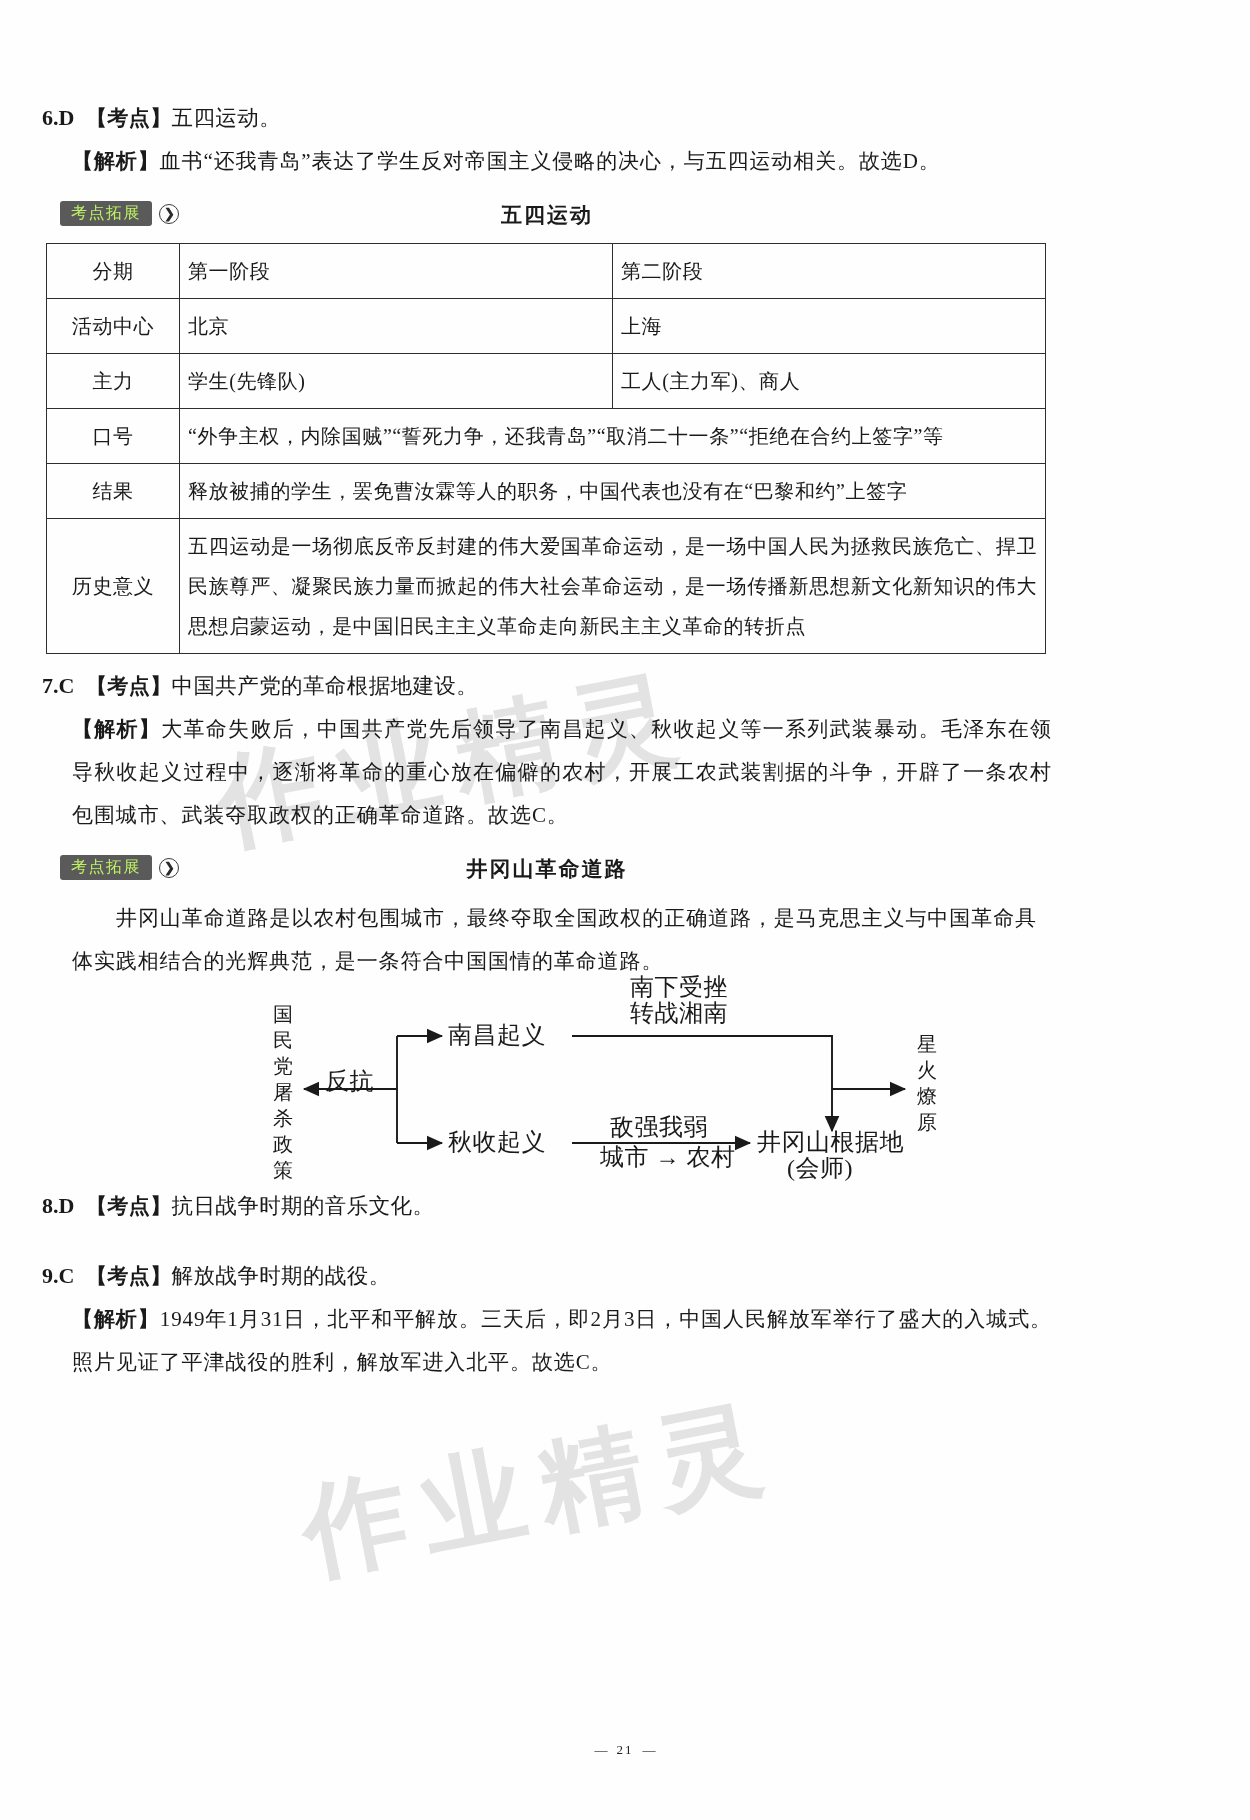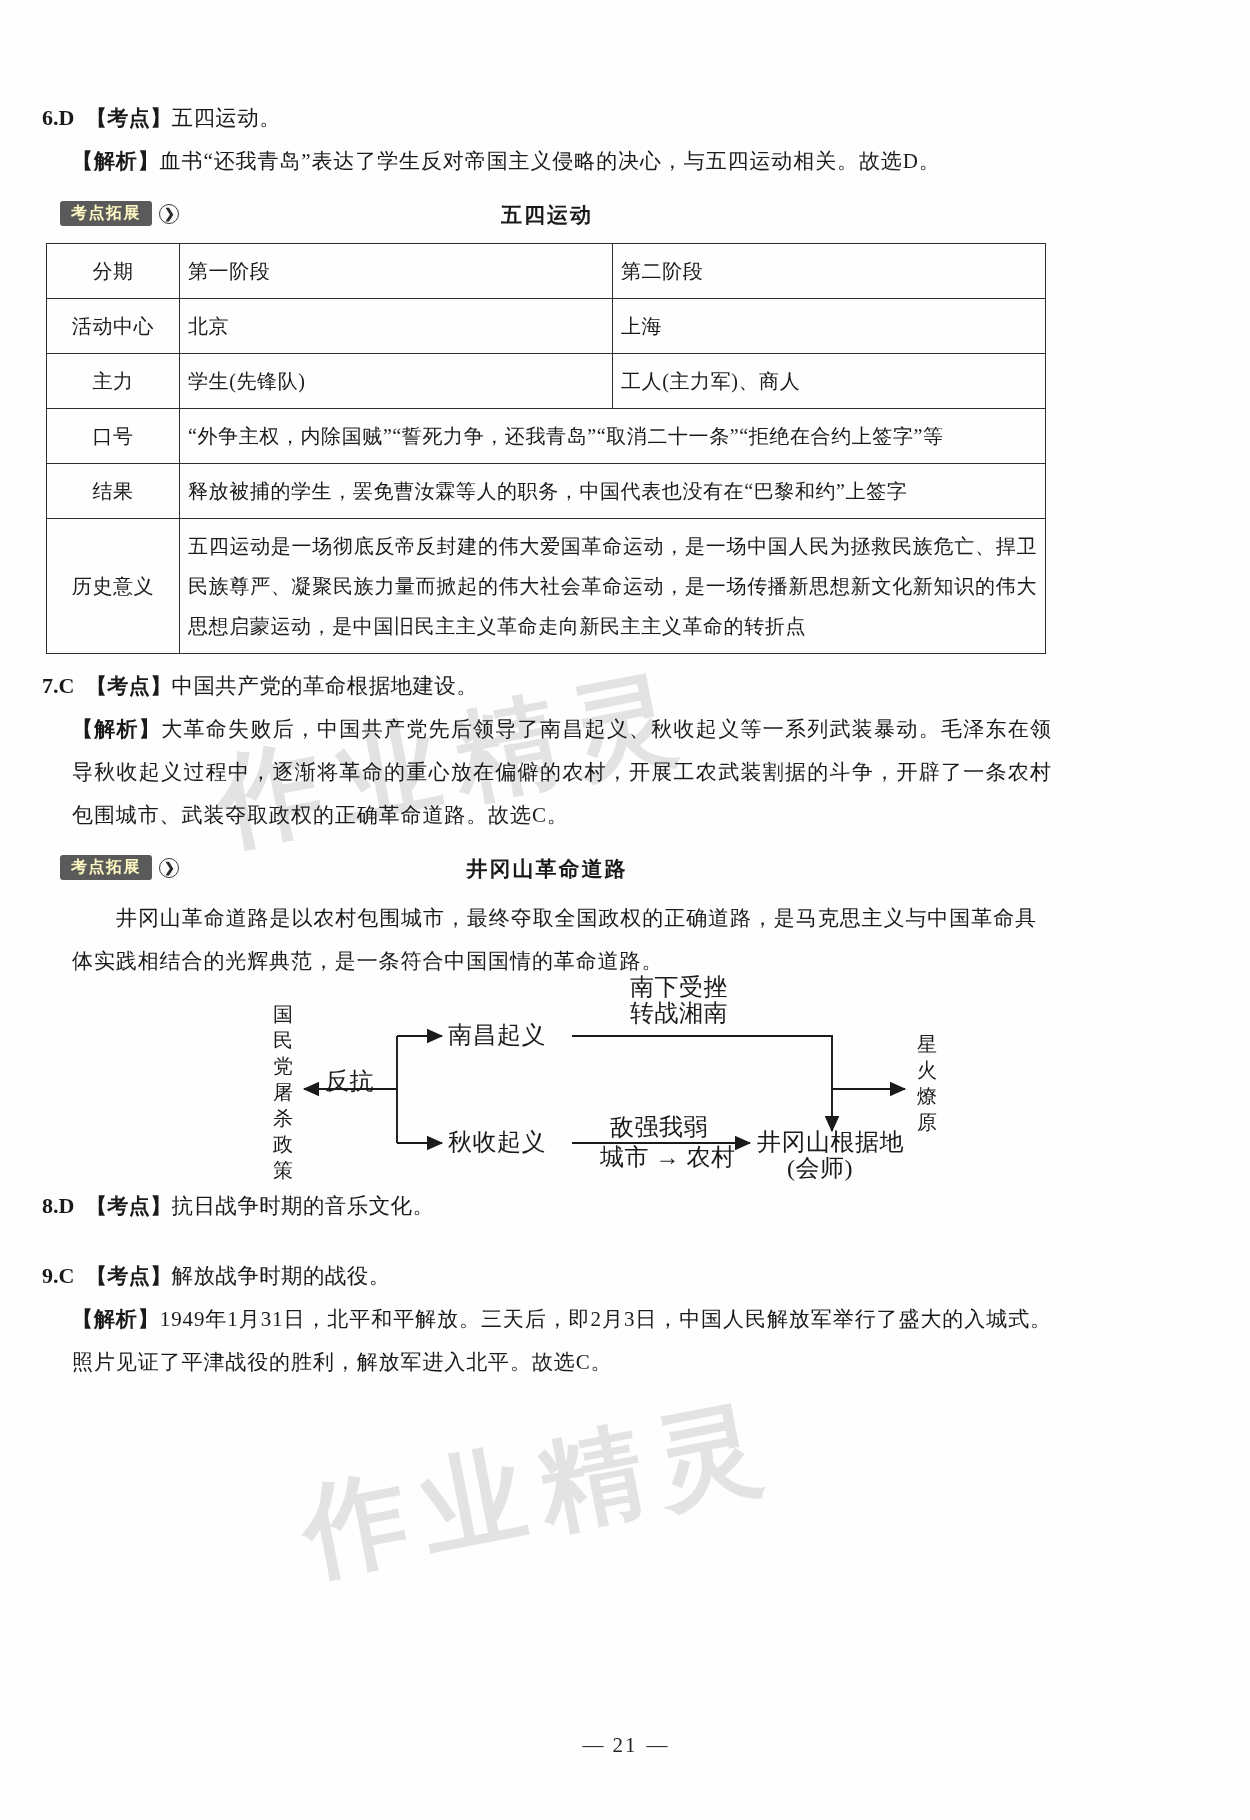--- a/index.html
+++ b/index.html
@@ -61,23 +61,23 @@
   .badge-wrap {
     position: absolute;
     left: 18px;
     top: 4px;
     display: flex;
     align-items: center;
     gap: 7px;
   }
   .badge {
     background: #5a5a5a;
-    color: #fef9c3;
-    font-family: "Liberation Sans", sans-serif;
-    font-weight: bold;
+    color: #bef264;
+    font-family: "Liberation Sans", sans-serif;
+    font-weight: normal;
     font-size: 16px;
     letter-spacing: 1.5px;
     padding: 4px 11px 5px 11px;
     border-radius: 3px;
     line-height: 1;
   }
   .badge-arrow {
     width: 20px; height: 20px;
     border: 1.6px solid #3a3a3a;
     border-radius: 50%;
@@ -173,21 +173,21 @@
   }
   .wm1 { left: 215px; top: 690px; font-size: 104px; }
   .wm2 { left: 300px; top: 1420px; font-size: 104px; }
 
   
   .footer {
     position: absolute;
     left: 0; right: 0;
     bottom: 62px;
     text-align: center;
-    font-size: 21px;
+    font-size: 13px;
     letter-spacing: 2px;
     color: #222;
   }
   .footer .dash { letter-spacing: 0; padding: 0 9px; }
 </style>
 </head>
 <body>
 
 <div class="page">
 

